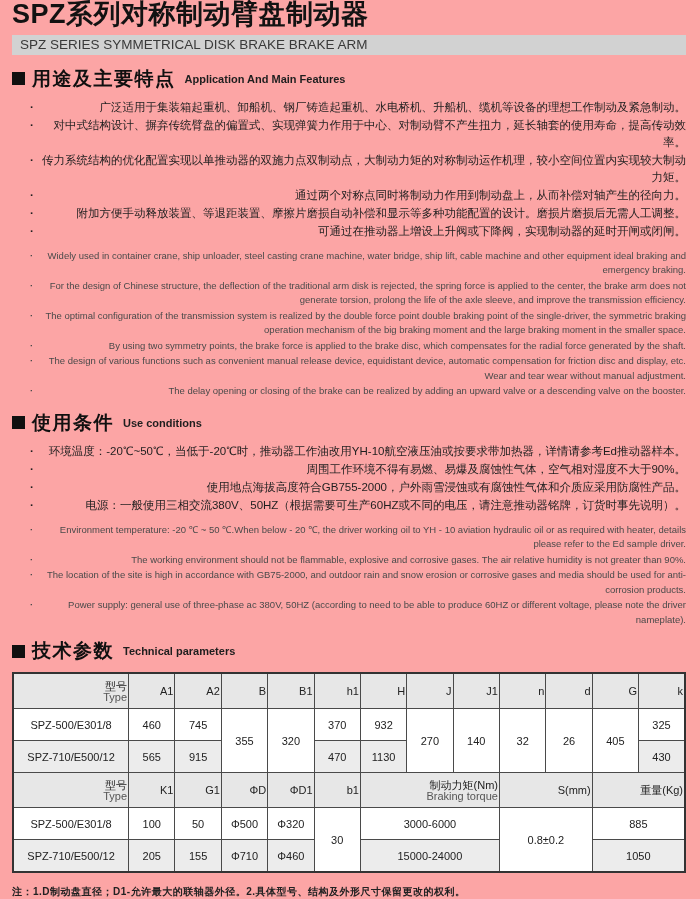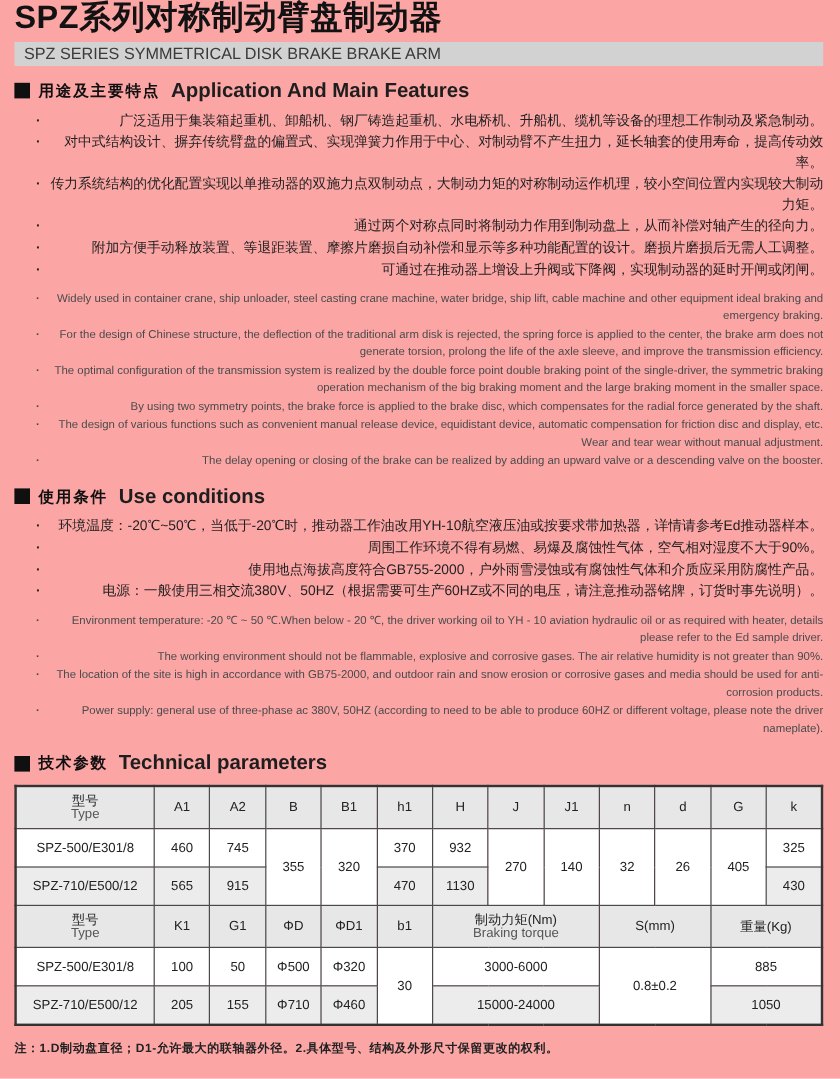--- a/index.html
+++ b/index.html
@@ -6,35 +6,35 @@
   .page{
     width:700px;height:899px;box-sizing:border-box;
     padding:0 14px 4px 12px;
     font-family:Liberation Sans, sans-serif;
     color:#1c1c1c;overflow:hidden;position:relative;background:#fca5a5;
   }
   .title{font-size:27px;font-weight:bold;color:#121212;margin:0 0 5px 0;letter-spacing:0.5px;line-height:1.1;}
   .subtitle-bar{background:#d2d2d2;color:#3a3a3a;font-size:13.5px;padding:2px 8px 3px 8px;margin-bottom:8px;}
   .sec-head{display:flex;align-items:center;gap:7px;margin:11px 0 7px 0;}
   .sec-sq{width:13px;height:13px;background:#101010;flex:0 0 auto;}
-  .sec-zh{font-size:13px;font-weight:bold;color:#101010;letter-spacing:1.5px;}
-  .sec-en{font-size:17px;font-weight:bold;color:#1e1e1e;margin-left:2px;}
+  .sec-zh{font-size:19px;font-weight:bold;color:#101010;letter-spacing:1.5px;}
+  .sec-en{font-size:11px;font-weight:bold;color:#1e1e1e;margin-left:2px;}
   ul{margin:0;padding:0;list-style:none;}
   .blist{padding-left:18px;text-align:right;}
   .blist li{position:relative;padding-left:10px;}
   .blist li::before{content:"\00B7";position:absolute;left:0;font-weight:bold;}
   .zh-list li{font-size:11.5px;line-height:17px;color:#1f1f1f;margin-bottom:1px;}
   .en-list{margin-top:9px;}
   .en-list li{font-size:9.5px;line-height:14.5px;color:#4a4a4a;margin-bottom:1px;}
   table.spec{width:100%;border-collapse:collapse;table-layout:fixed;margin-top:8px;border:2px solid #333;}
   table.spec th,table.spec td{
     border:1px solid #4a4a4a;text-align:center;vertical-align:middle;
     font-size:11px;font-weight:normal;color:#222;padding:2px 1px;background:#fff;
   }
-  table.spec tr.hdr th{background:#e7e7e7;height:30px;}
+  table.spec tr.hdr th{background:#e7e7e7;height:30px;text-align:right;}
   table.spec tr.alt td{background:#ececec;}
   table.spec td.span-cell{background:#fff;}
   table.spec td{height:27px;}
   .th-zh{display:block;font-size:11px;line-height:12px;}
   .th-en{display:block;font-size:11px;line-height:11px;color:#555;}
   td.model{font-size:10.5px;}
   .c-model{width:17.2%;}
   .c-dim{width:6.9%;}
   .note-zh{font-size:10px;font-weight:bold;color:#222;margin-top:12px;letter-spacing:0.5px;}
 </style>

